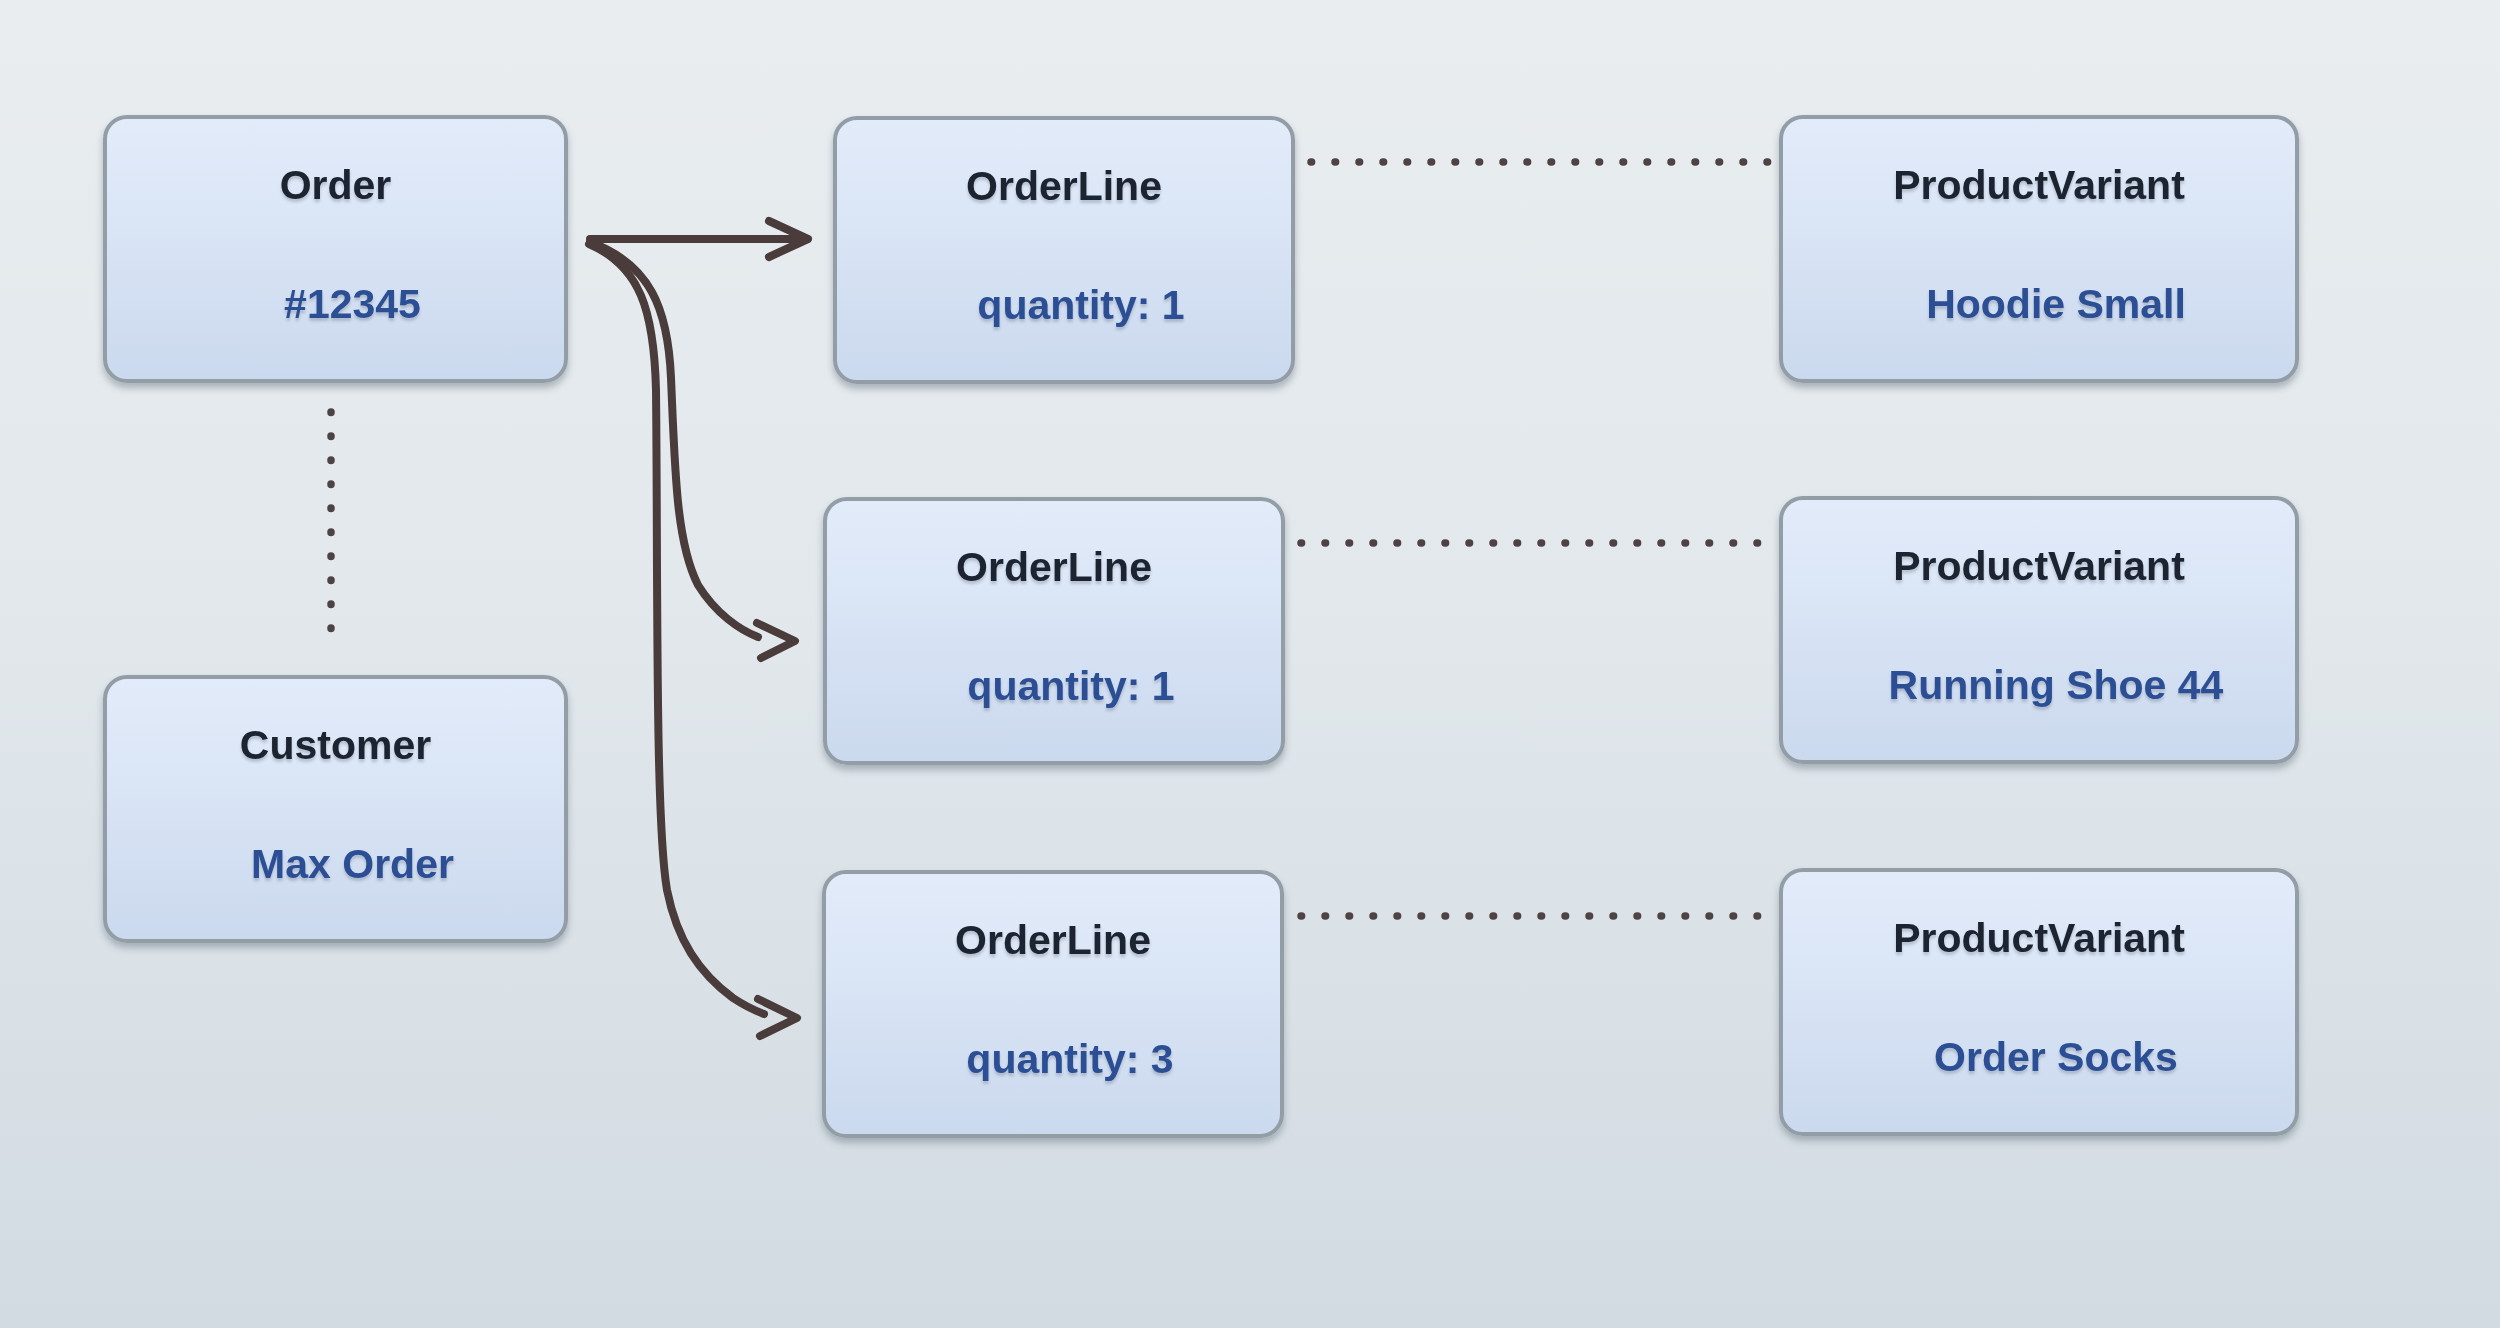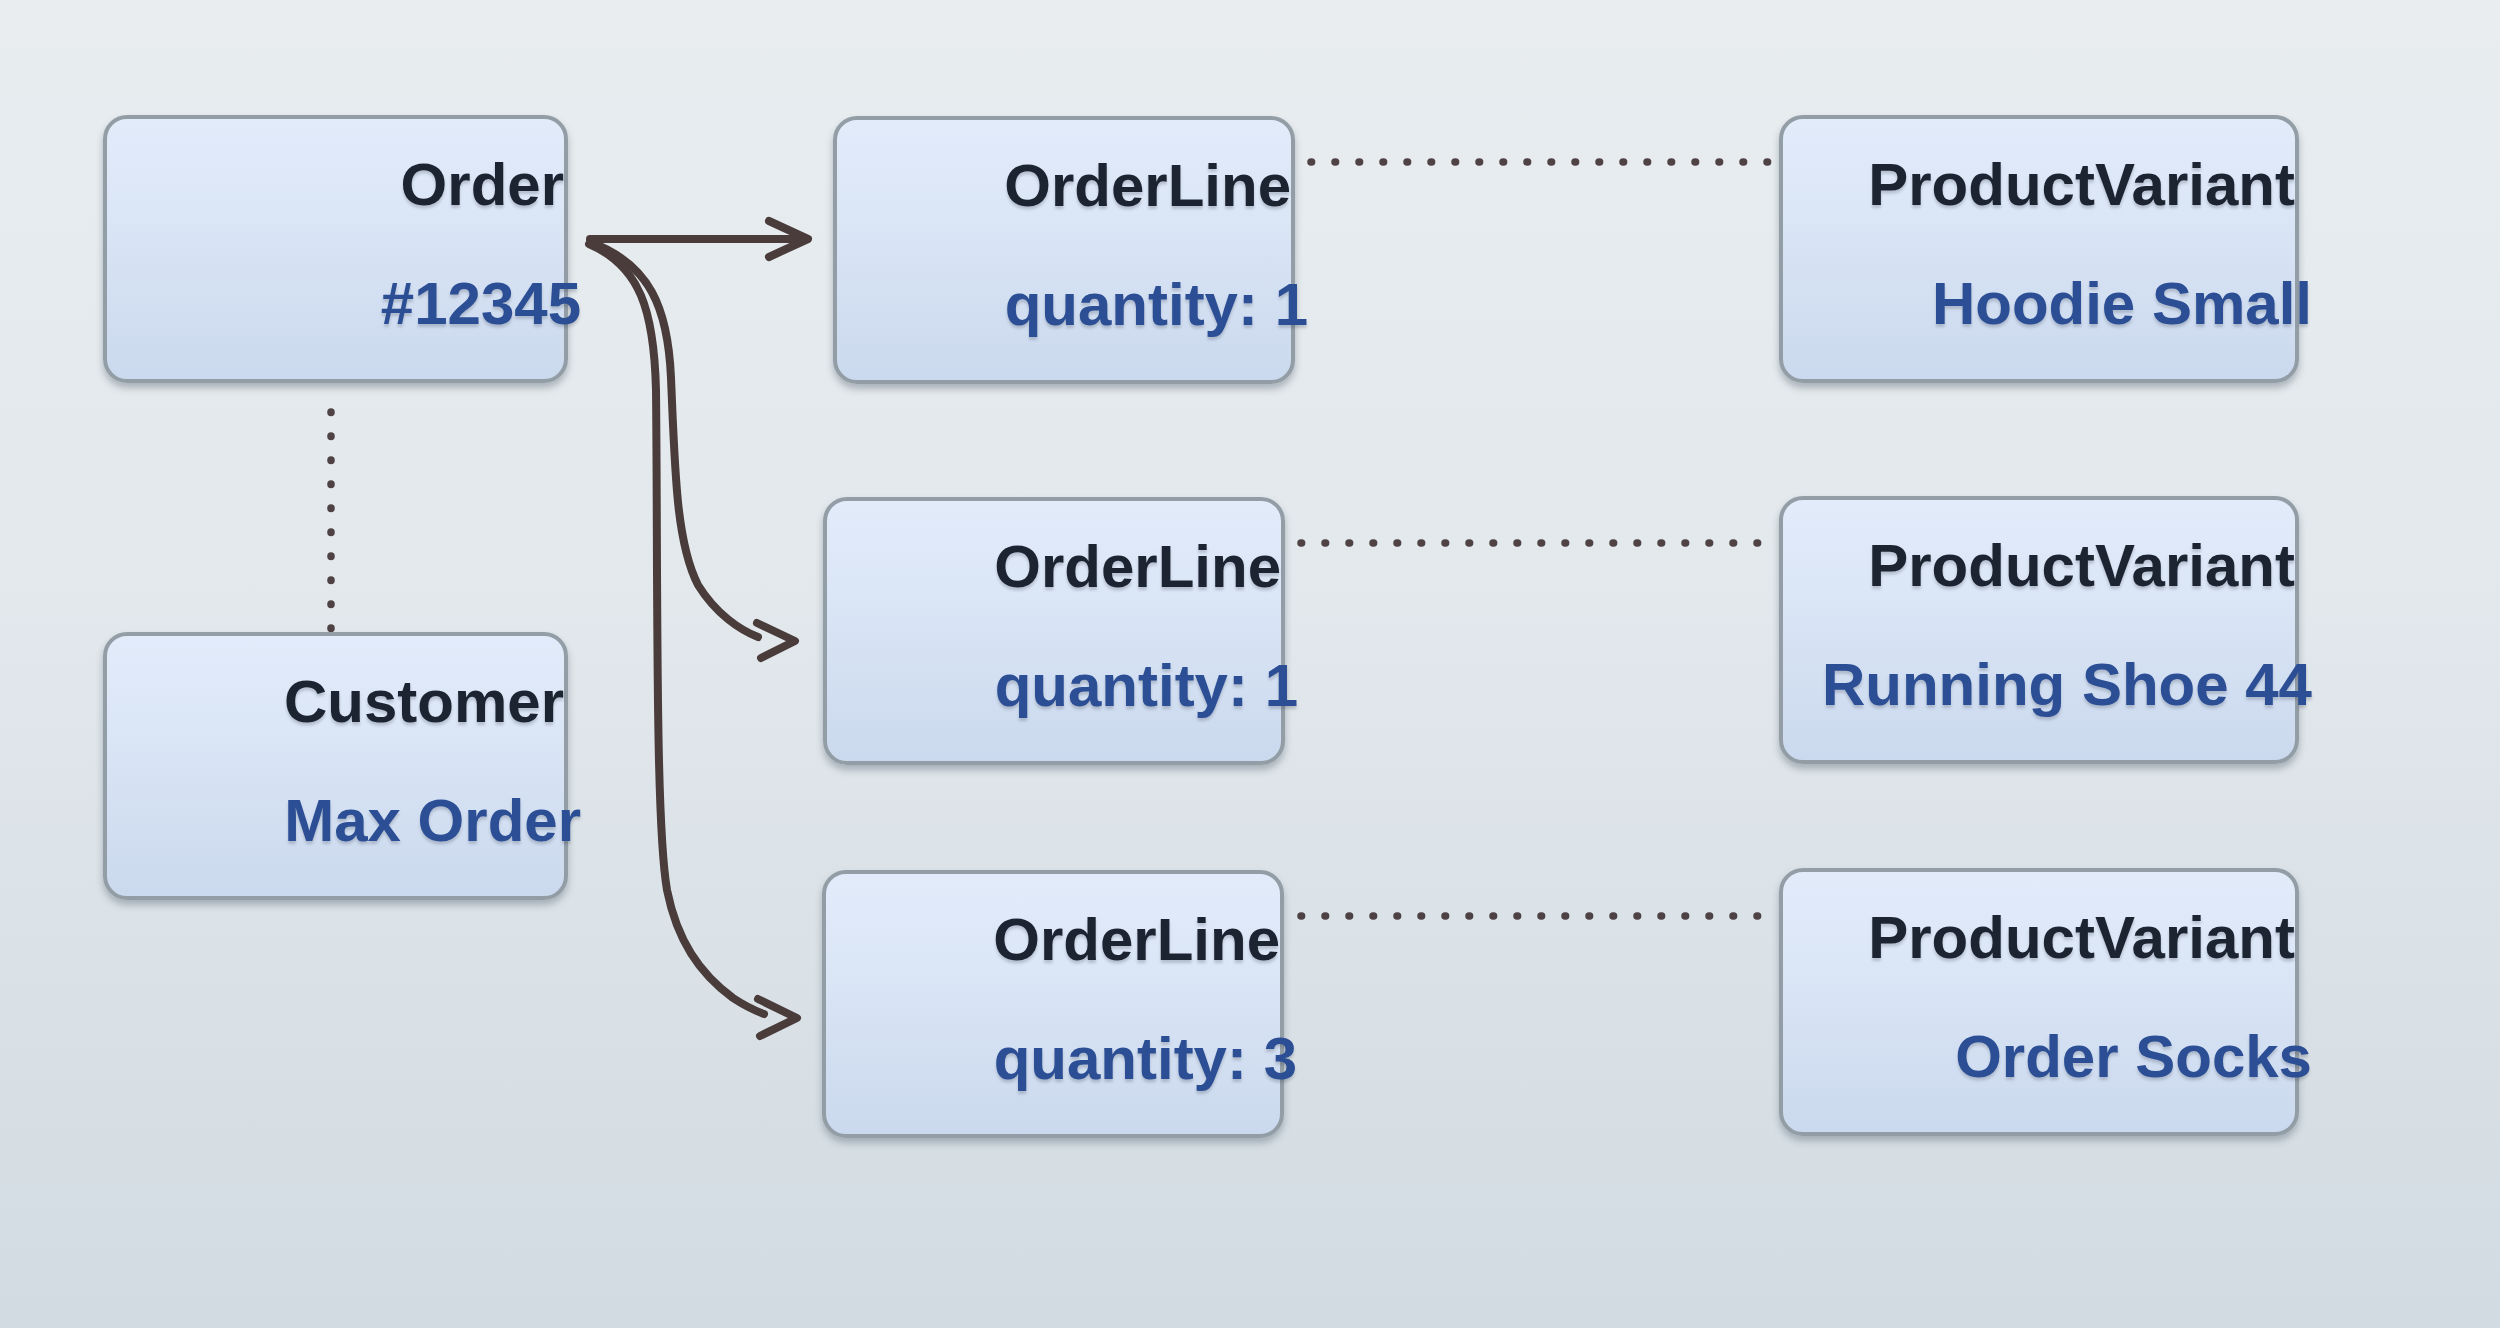--- a/index.html
+++ b/index.html
@@ -41,23 +41,23 @@
     border: 4px solid var(--c-box-border, #929da6);
     border-radius: 24px;
     background: linear-gradient(180deg, var(--c-box-fill-top, #e2ebfa) 0%, #dbe6f6 35%, var(--c-box-fill-bottom, #cbd9ee) 100%);
     box-shadow: 0 5px 7px rgba(100, 112, 125, 0.45);
     box-sizing: border-box;
   }
   .node-title, .node-value {
     position: absolute;
     left: 0;
     width: 100%;
-    text-align: right;
+    text-align: center;
     font-weight: bold;
-    font-size: 60px;
+    font-size: 41px;
     line-height: 60px;
     white-space: nowrap;
     text-shadow: 0 3px 3px rgba(40, 50, 70, 0.22);
   }
   .node-title {
     top: 36px; 
     color: var(--c-title-text, #1c2431);
   }
   .node-value {
     top: 155px; 
@@ -90,21 +90,21 @@
 
     <path class="arrow" d="M 589 244 C 640 266 654 310 656 390 C 658 580 655 820 667 890 C 677 940 699 973 733 998 C 745 1006 756 1011 764 1014"></path>
     <path class="arrow" d="M 758 999 L 797 1018 L 760 1036"></path>
   </svg>
 
   <div class="node col-left" style="left:103px; top:115px;">
     <div class="node-title">Order</div>
     <div class="node-value">#12345</div>
   </div>
 
-  <div class="node col-left" style="left:103px; top:632px;padding-left:33px;">
+  <div class="node col-left" style="left:103px; top:675px;padding-left:33px;">
     <div class="node-title">Customer</div>
     <div class="node-value">Max Order</div>
   </div>
 
   <div class="node col-mid" style="left:833px; top:116px;">
     <div class="node-title">OrderLine</div>
     <div class="node-value">quantity: 1</div>
   </div>
 
   <div class="node col-mid" style="left:823px; top:497px;">

